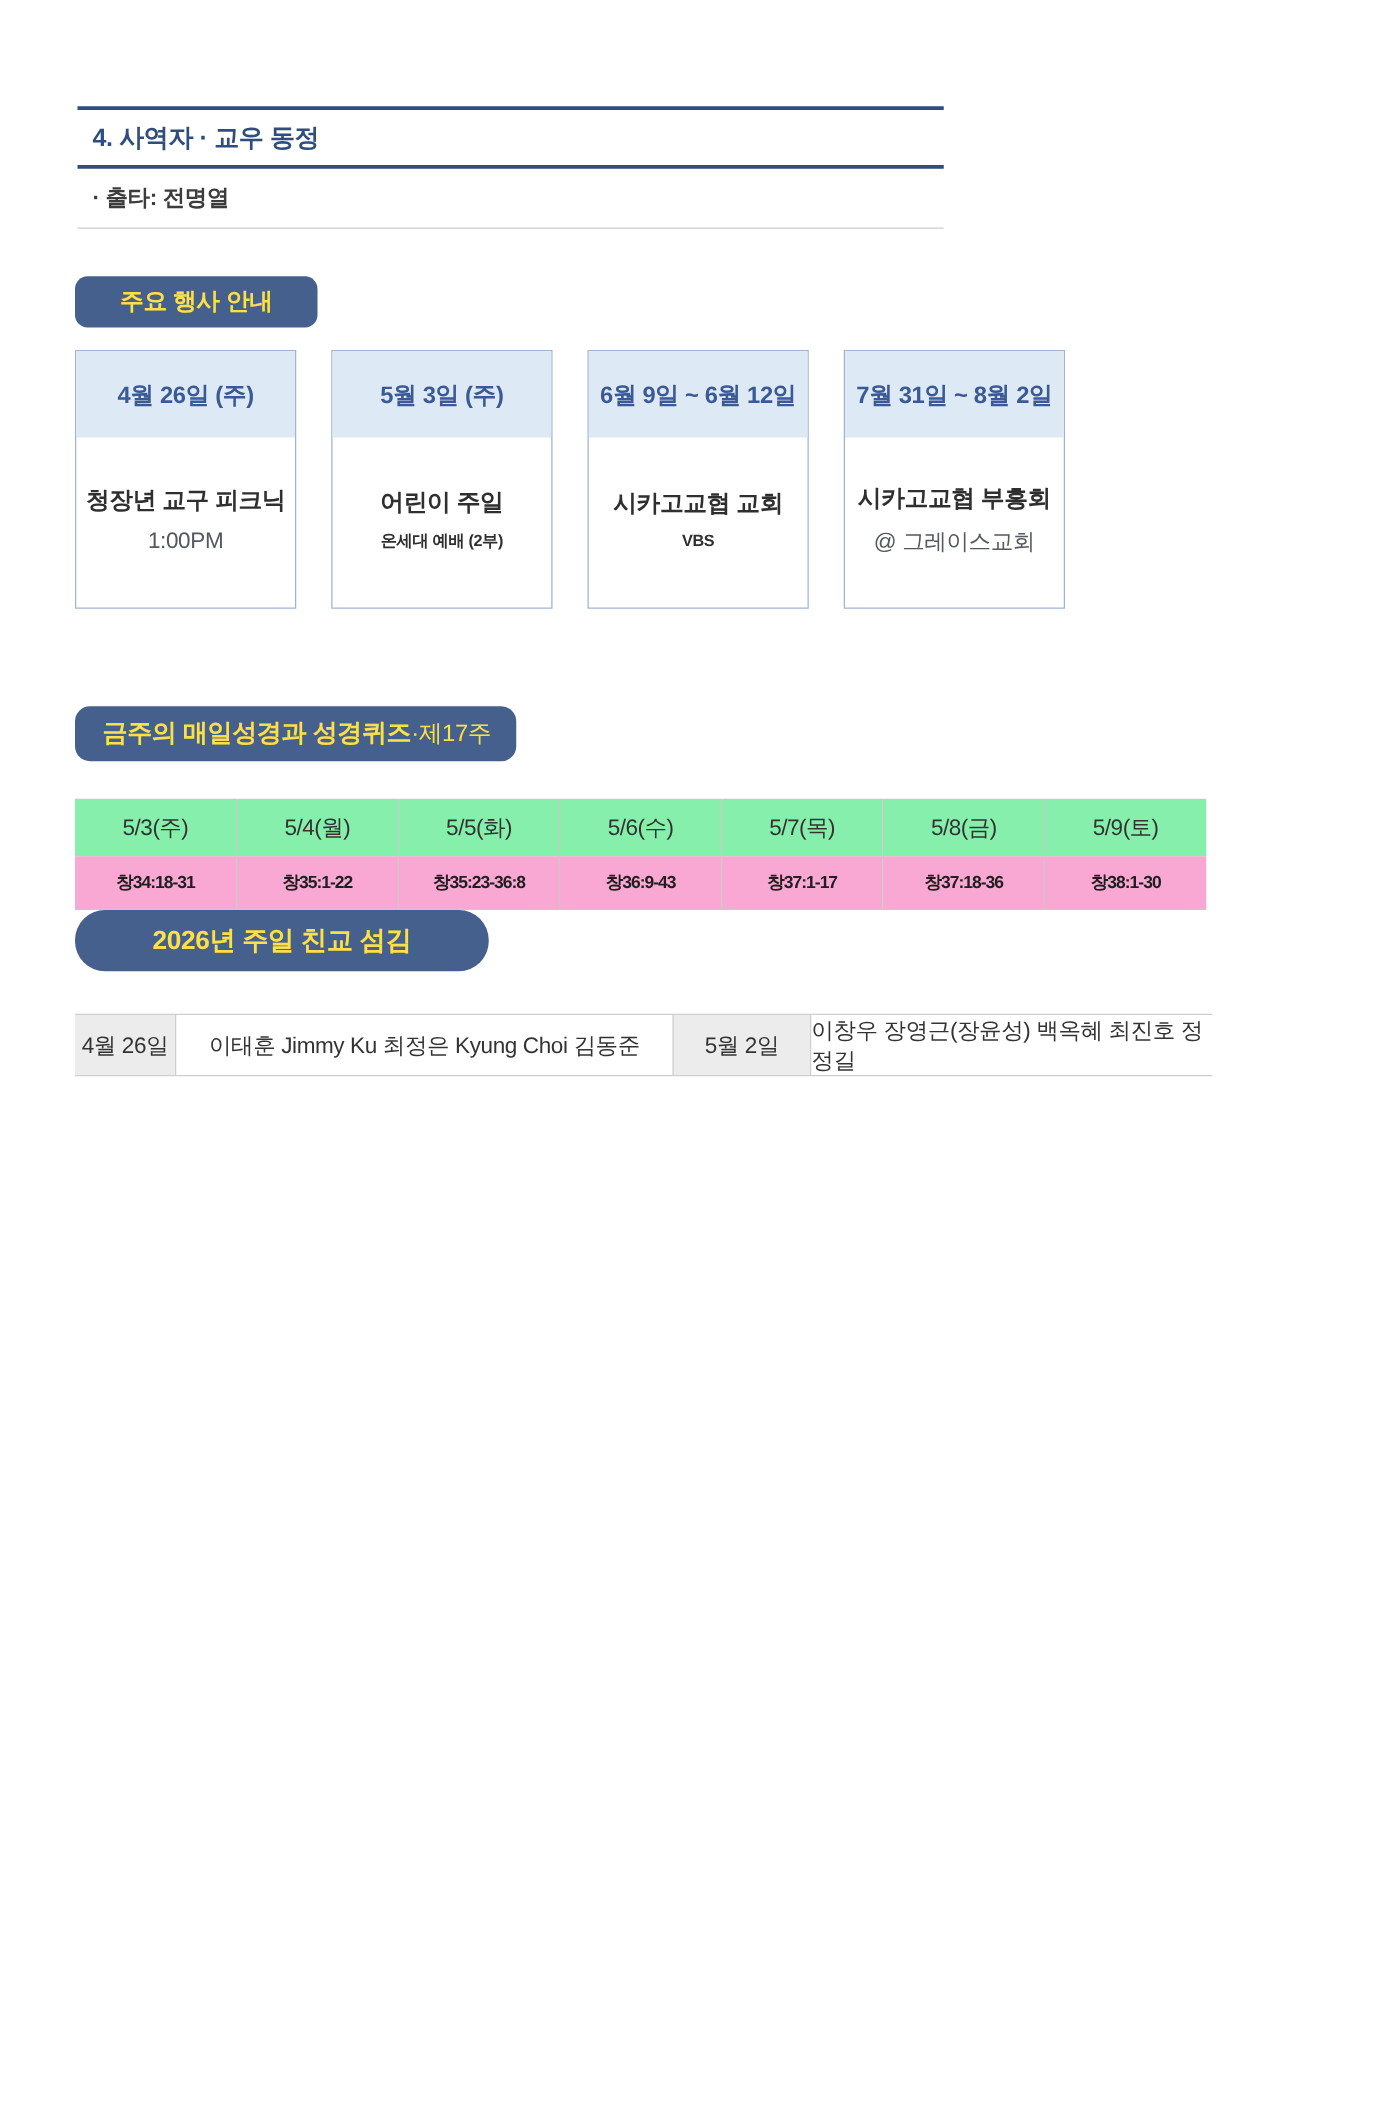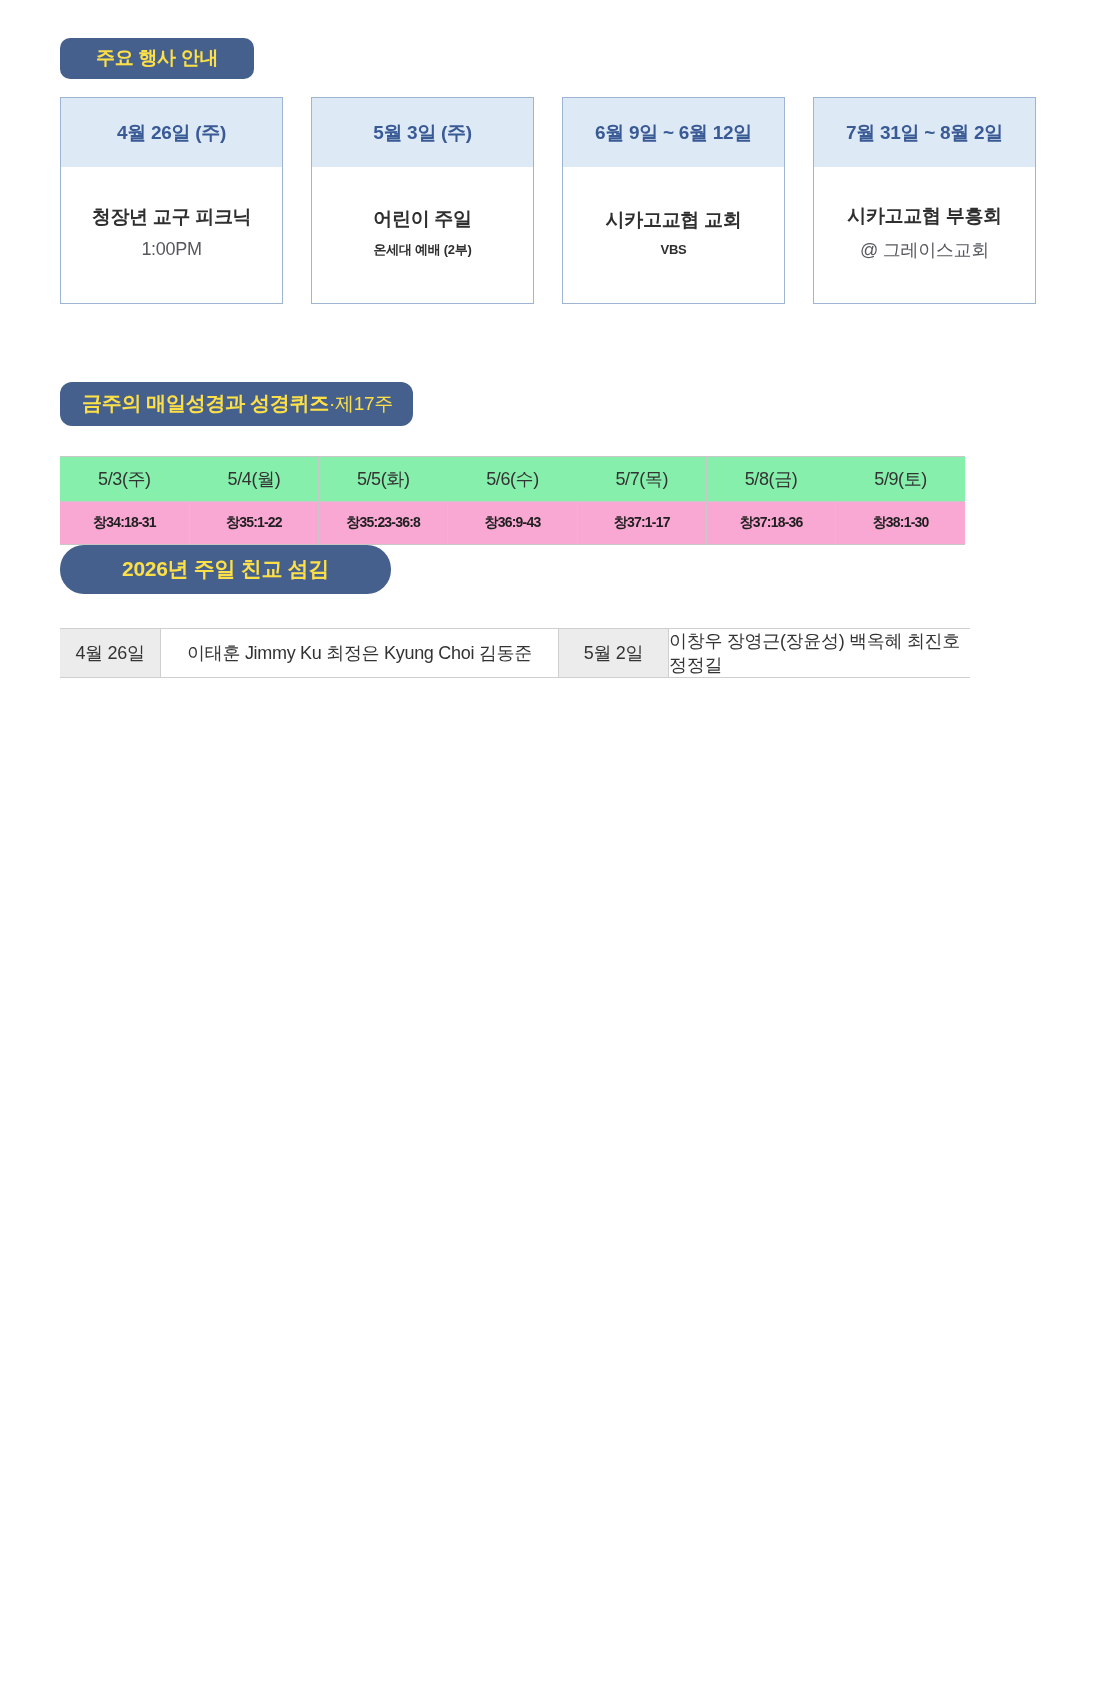--- a/index.html
+++ b/index.html
@@ -27,21 +27,21 @@
   .badge{
     display:inline-block;background:var(--badge,#45608d);color:#fde047;
     font-weight:bold;border-radius:10px;letter-spacing:-0.3px;
   }
   .badge-events{margin-top:38px;font-size:19px;padding:7px 36px 8px 36px;}
   .badge-bible{margin-top:78px;font-size:20px;padding:8px 20px 9px 22px;border-radius:12px;}
   .badge-bible .light{font-weight:normal;font-size:19px;}
   .badge-fellowship{font-size:21px;padding:10px 62px 11px 62px;border-radius:24px;}
 
   
-  .cards{display:flex;gap:28px;margin-top:18px;width:976px;}
+  .cards{display:flex;gap:28px;margin-top:18px;width:792px;}
   .card{
     flex:1;height:207px;background:#ffffff;
     border:1.5px solid var(--cardBorder,#9db4d2);
     display:flex;flex-direction:column;box-sizing:border-box;
   }
   .card-head{
     height:69px;background:var(--cardHead,#dde9f5);
     display:flex;align-items:center;justify-content:center;
     color:var(--dateBlue,#3a5a96);font-size:19px;font-weight:bold;
     letter-spacing:-0.3px;text-align:center;
@@ -76,31 +76,38 @@
   .fellowship{
     display:flex;width:910px;margin-top:34px;height:50px;box-sizing:border-box;
     border-top:1px solid #cfcfcf;border-bottom:1px solid #cfcfcf;
   }
   .fellowship .cell{
     display:flex;align-items:center;justify-content:center;
     font-size:18px;color:#333333;letter-spacing:-0.3px;box-sizing:border-box;
   }
   .fellowship .cell + .cell{border-left:1px solid #cfcfcf;}
   .fellowship .date{background:#ececec;}
-  .fellowship .date.d0{width:100px;}
+  .fellowship .date.d0{width:80px;}
   .fellowship .names.n0{width:398px;}
   .fellowship .date.d1{width:110px;}
   .fellowship .names.n1{flex:1;}
 </style>
 </head>
 <body>
 
 <div class="content">
 
   
+  <div class="sec-header">
+    <div class="rule-navy"></div>
+    <div class="sec-title">4. 사역자 · 교우 동정</div>
+    <div class="rule-navy"></div>
+    <div class="away-note">· 출타: 전명열</div>
+    <div class="rule-thin"></div>
+  </div>
 
   
   <div class="badge badge-events">주요 행사 안내</div>
 
   
   <div class="cards">
     <div class="card">
       <div class="card-head">4월 26일 (주)</div>
       <div class="card-body">
         <div class="card-line1">청장년 교구 피크닉</div>

